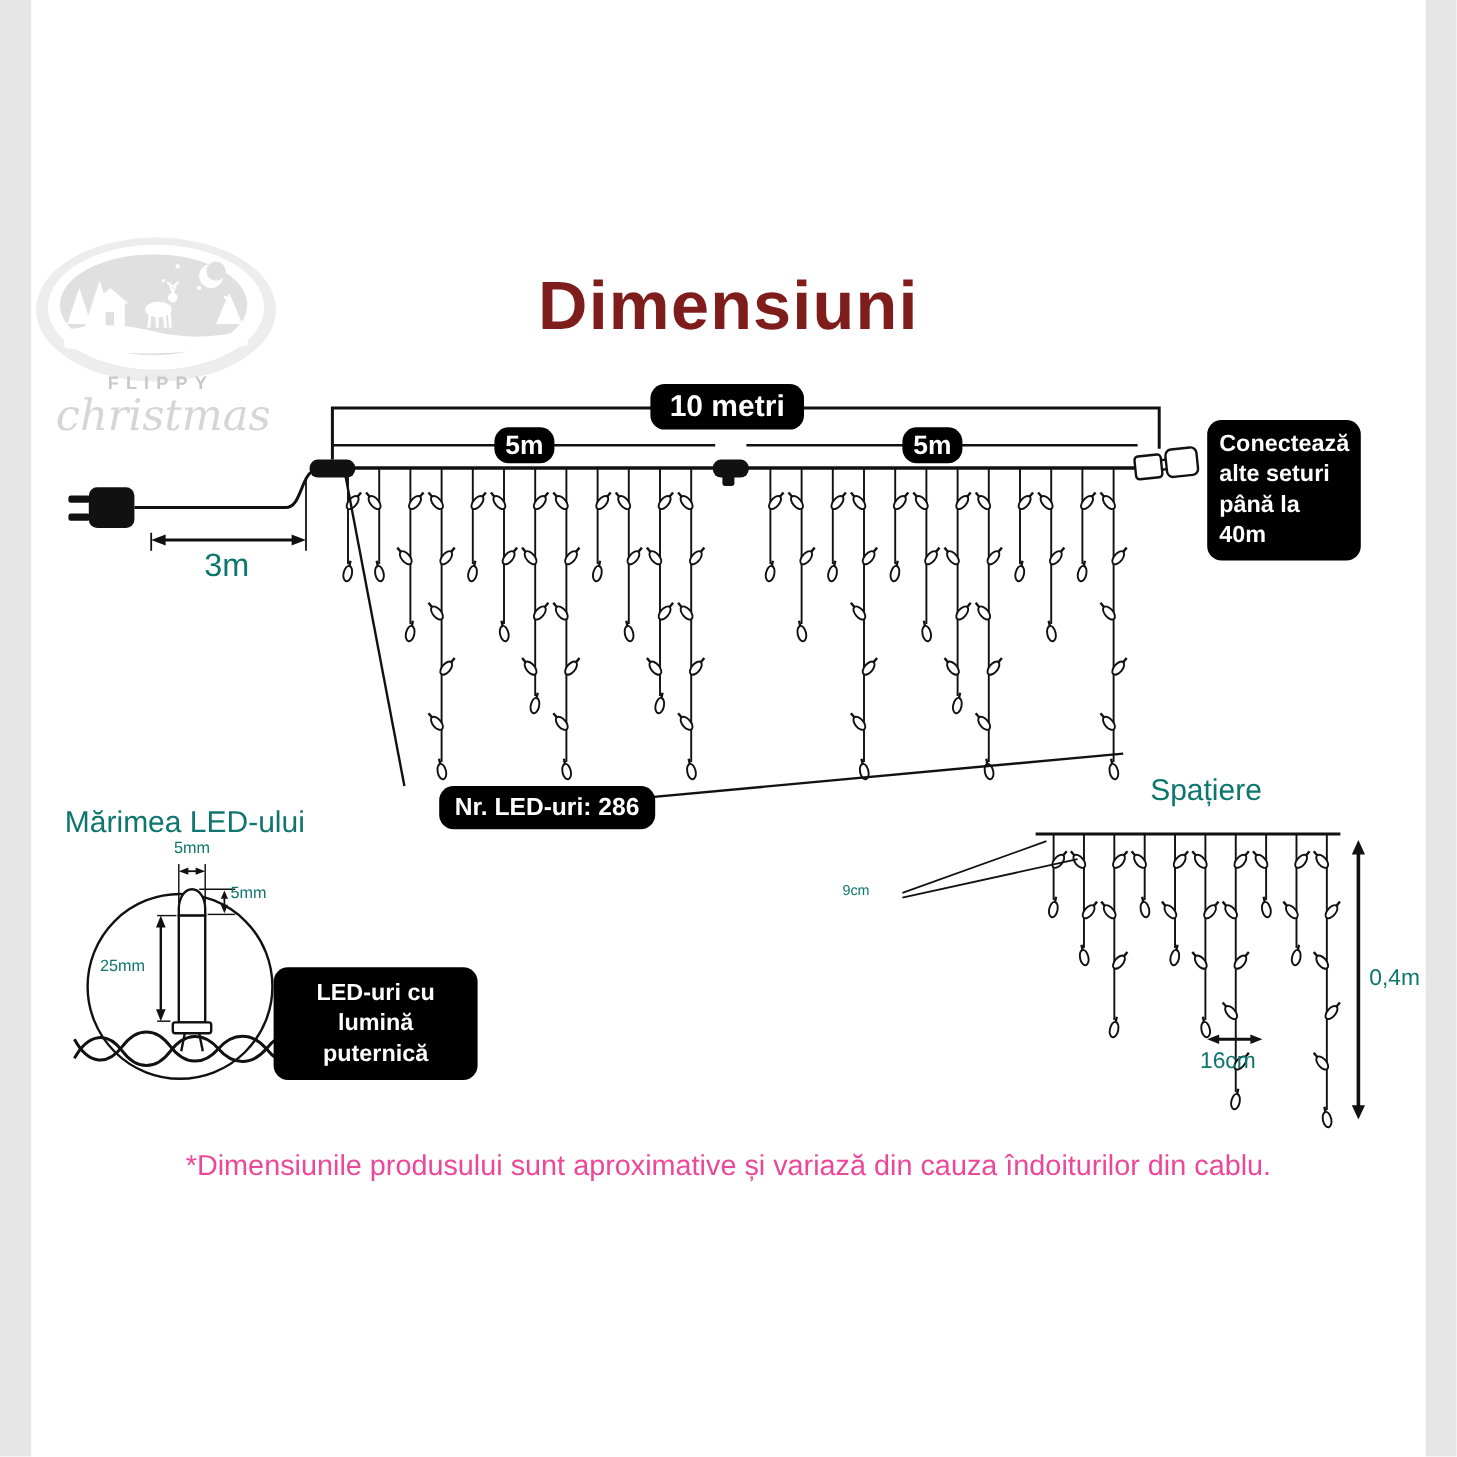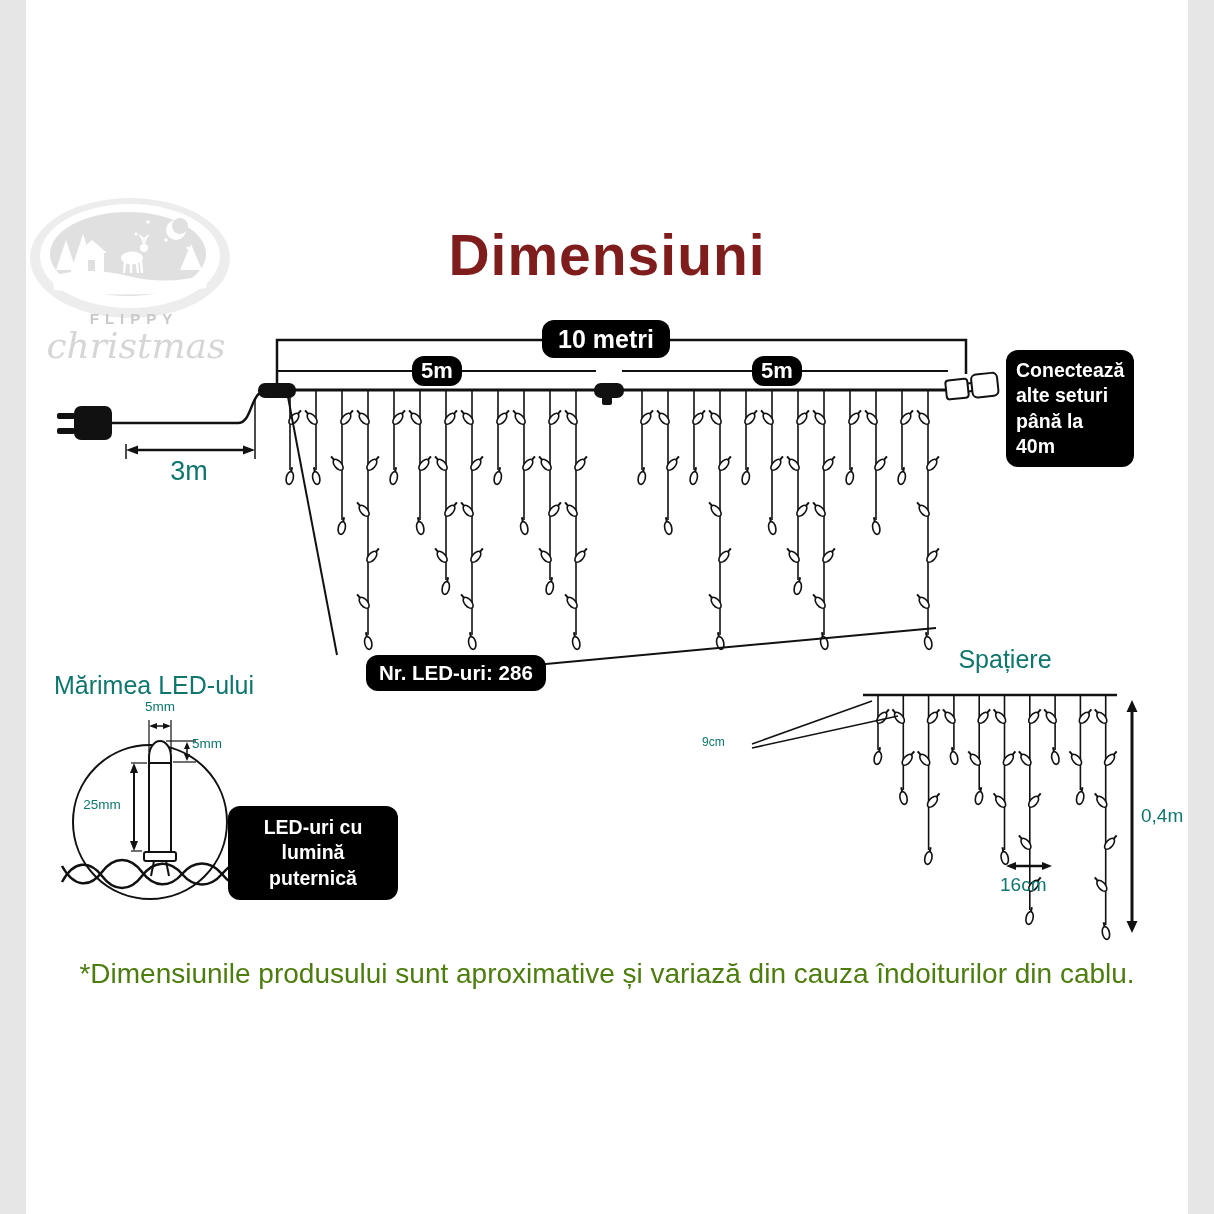--- a/index.html
+++ b/index.html
@@ -24,21 +24,21 @@
               line-height:1.3;text-align:center;box-sizing:border-box;}
   #label-3m{left:157px;top:456px;width:64px;text-align:center;font-size:27px;}
   #label-marimea{left:54px;top:671px;font-size:25px;}
   #label-spatiere{left:940px;top:645px;width:130px;text-align:center;font-size:25px;}
   #label-9cm{left:702px;top:735px;font-size:12px;}
   #label-16cm{left:1000px;top:874px;width:58px;text-align:left;font-size:19px;}
   #label-07m{left:1141px;top:805px;font-size:19px;}
   #label-5mm-top{left:136px;top:699px;width:48px;text-align:center;font-size:13.5px;}
   #label-5mm-side{left:192px;top:736px;font-size:13.5px;}
   #label-25mm{left:80px;top:797px;width:44px;text-align:center;font-size:13.5px;}
-  #footnote{position:absolute;left:0;top:958px;width:1214px;text-align:center;font-size:28px;color:#4d7c0f;}
+  #footnote{position:absolute;left:0;top:958px;width:1214px;text-align:center;font-size:24px;color:#ec4899;}
   .brand-top{fill:#c9c9c9;font-family:"Liberation Sans",sans-serif;font-size:15px;letter-spacing:6px;font-weight:bold;}
   .brand-script{fill:#d6d6d6;font-family:"DejaVu Serif",serif;font-style:italic;font-size:36px;}
 </style>
 </head>
 <body>
 
 <div id="page">
   <div class="band" id="band-left"></div>
   <div class="band" id="band-right"></div>
 

